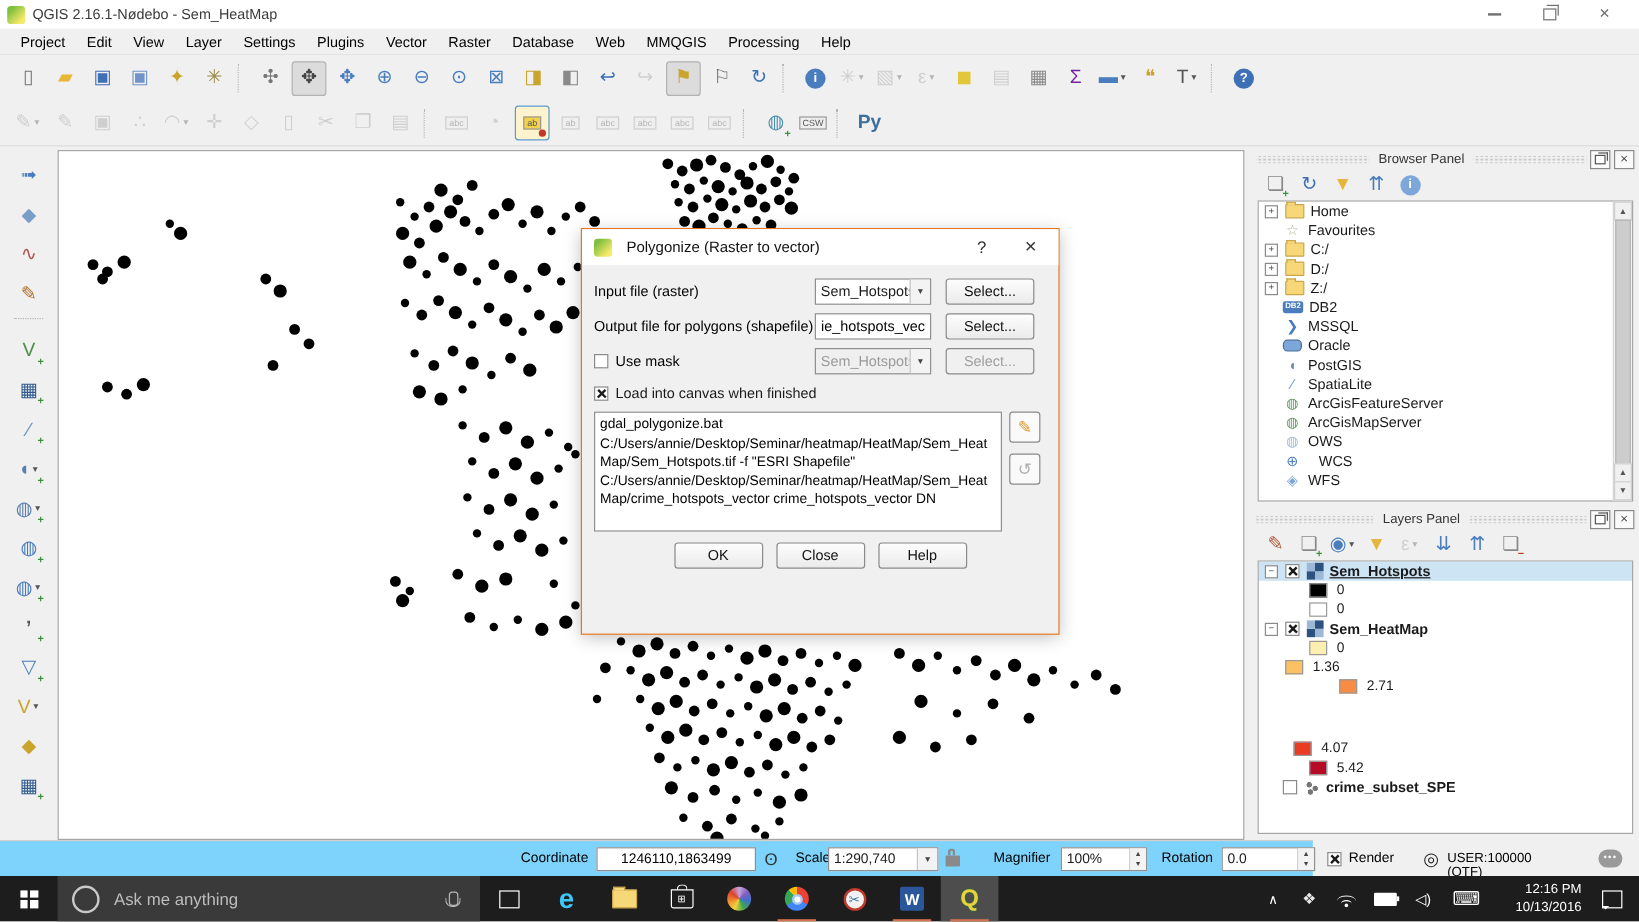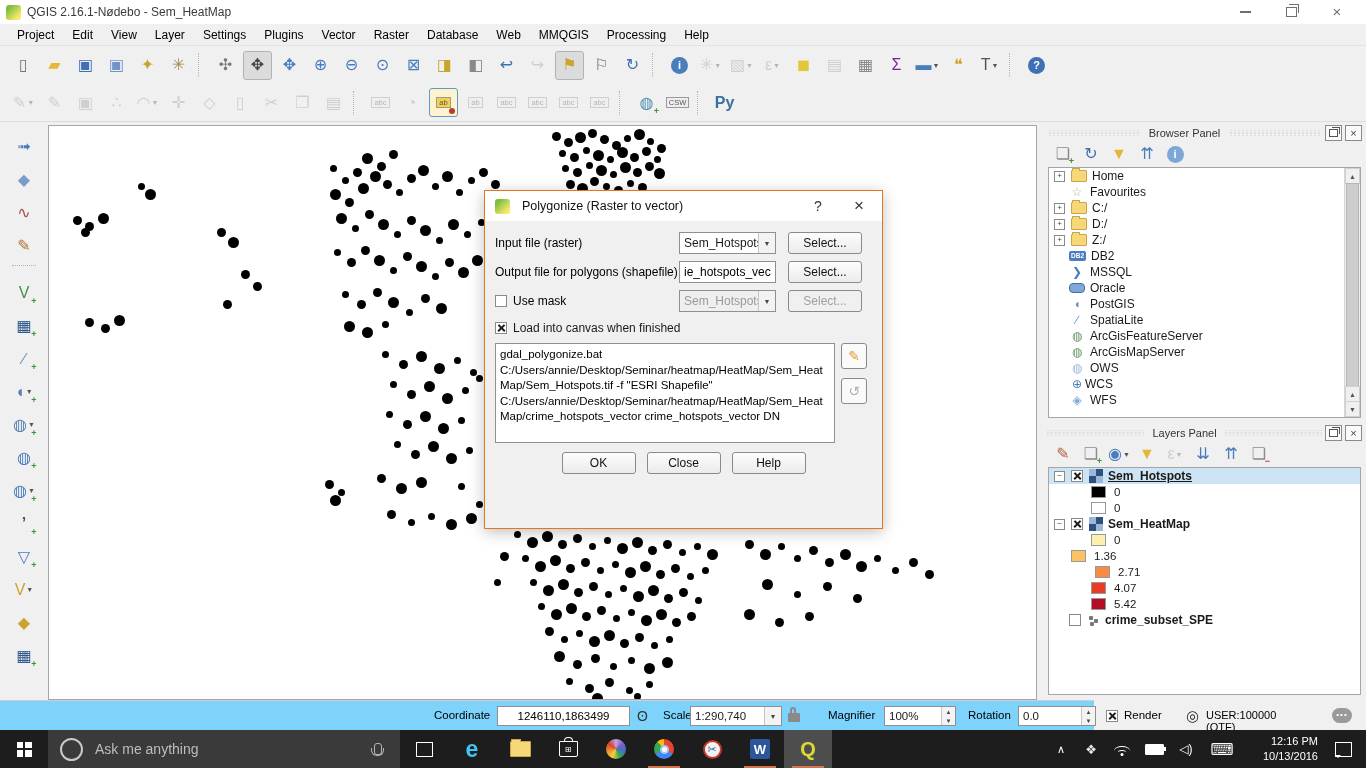--- a/index.html
+++ b/index.html
@@ -762,21 +762,21 @@
           <span style="margin-left: 5px;">ArcGisMapServer</span>
         </div>
         <div class="trow">
           <span class="exp ph"></span>
           <span class="gly" style="color: rgb(154, 182, 217);">◍</span>
           <span style="margin-left: 5px;">OWS</span>
         </div>
         <div class="trow">
           <span class="exp ph"></span>
           <span class="gly" style="color: rgb(74, 125, 189);">⊕</span>
-          <span style="margin-left: 0;">WCS</span>
+          <span style="margin-left: 14px;">WCS</span>
         </div>
         <div class="trow">
           <span class="exp ph"></span>
           <span class="gly" style="color: rgb(125, 167, 217);">◈</span>
           <span style="margin-left: 5px;">WFS</span>
         </div>
       </div>
   </div>
 
   <div class="panel" id="layers-panel" style="top:425px;height:275px;">
@@ -841,25 +841,25 @@
           <span class="lname">Sem_HeatMap</span>
         </div>
         <div class="trow" style="padding-left: 42px;">
           <span class="sw" style="background: rgb(252, 240, 176);"></span>
           <span class="lleg">0</span>
         </div>
         <div class="trow" style="padding-left: 22px;">
           <span class="sw" style="background: rgb(251, 193, 99);"></span>
           <span class="lleg">1.36</span>
         </div>
-        <div class="trow" style="padding-left: 46px;">
+        <div class="trow" style="padding-left: 67px;">
           <span class="sw" style="background: rgb(249, 140, 68);"></span>
           <span class="lleg">2.71</span>
         </div>
-        <div class="trow" style="padding-left: 42px;">
+        <div class="trow" style="padding-left: 29px; margin-top: 36px;">
           <span class="sw" style="background: rgb(234, 59, 36);"></span>
           <span class="lleg">4.07</span>
         </div>
         <div class="trow" style="padding-left: 42px;">
           <span class="sw" style="background: rgb(181, 11, 38);"></span>
           <span class="lleg">5.42</span>
         </div>
         <div class="trow">
           <span class="exp ph"></span>
           <span class="cb" style="margin-right: 6px;"></span>

